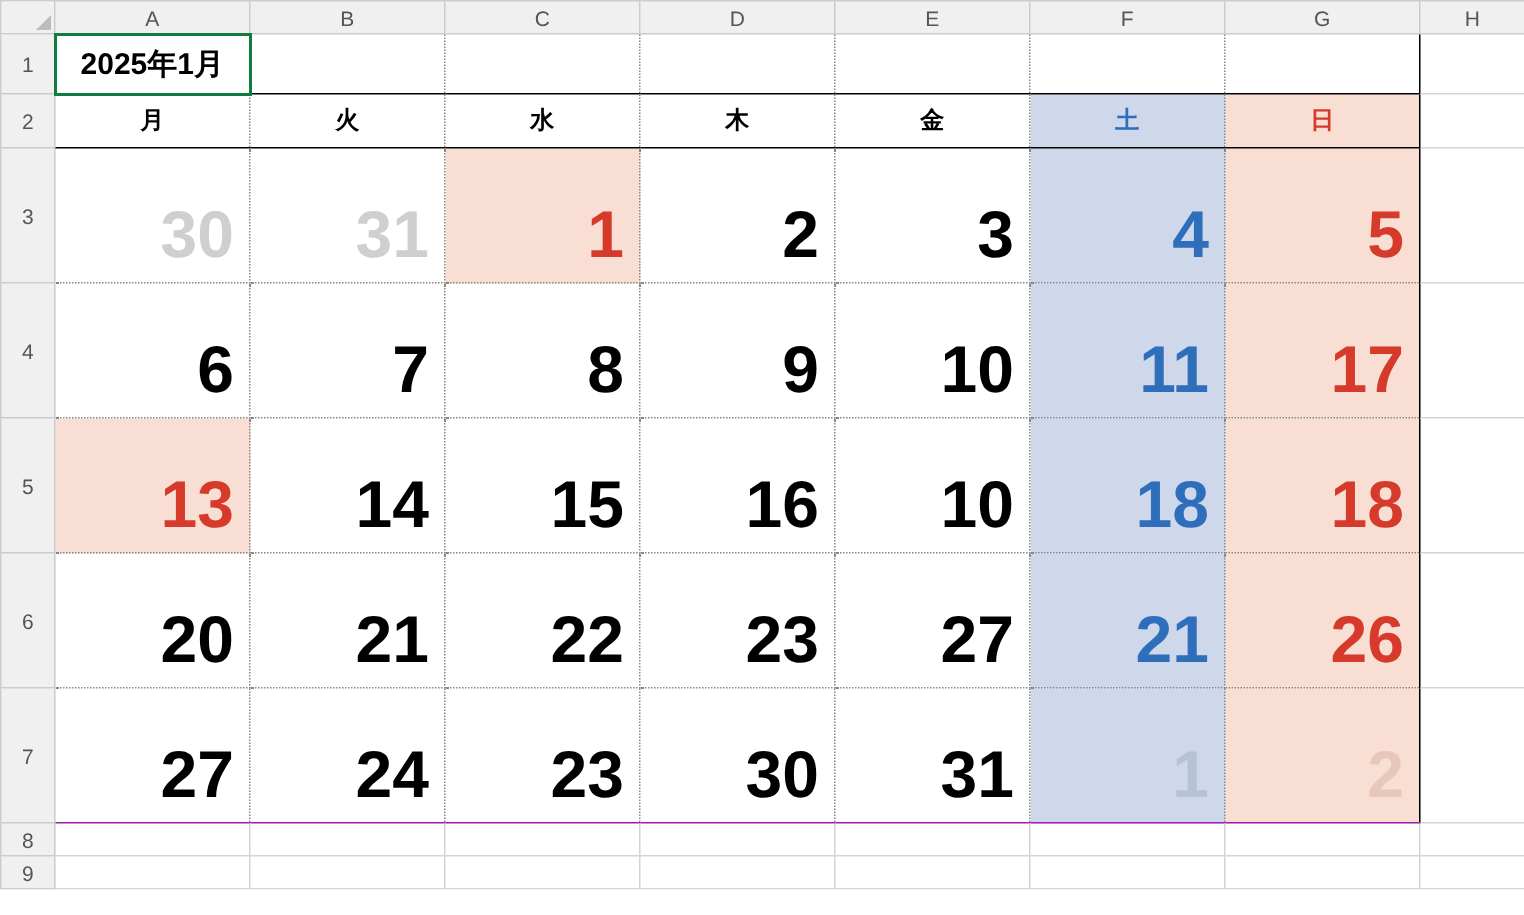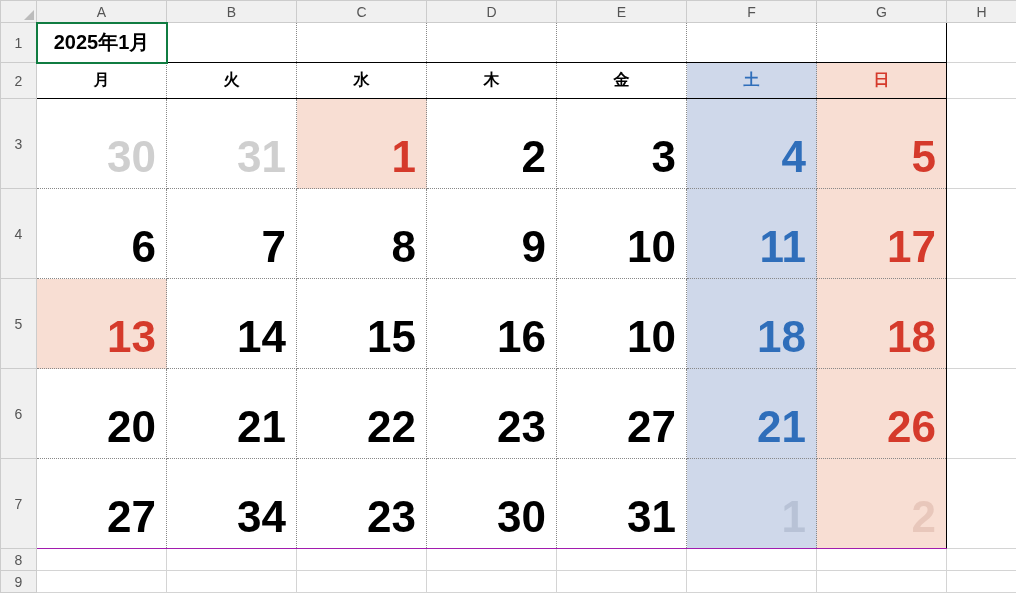--- a/index.html
+++ b/index.html
@@ -135,21 +135,21 @@
     <td class="day-cell">22</td>
     <td class="day-cell">23</td>
     <td class="day-cell">27</td>
     <td class="day-cell sat-col">21</td>
     <td class="day-cell last-data sun-col">26</td>
     <td class="outside"></td>
   </tr>
   <tr class="grid-inner grid-bottom">
     <th class="rowhdr">7</th>
     <td class="day-cell">27</td>
-    <td class="day-cell">34</td>
+    <td class="day-cell">24</td>
     <td class="day-cell">23</td>
     <td class="day-cell">30</td>
     <td class="day-cell">31</td>
     <td class="day-cell muted-sat">1</td>
     <td class="day-cell last-data muted-sun">2</td>
     <td class="outside"></td>
   </tr>
   <tr class="empty-row">
     <th class="rowhdr">8</th>
     <td class="outside"></td>

